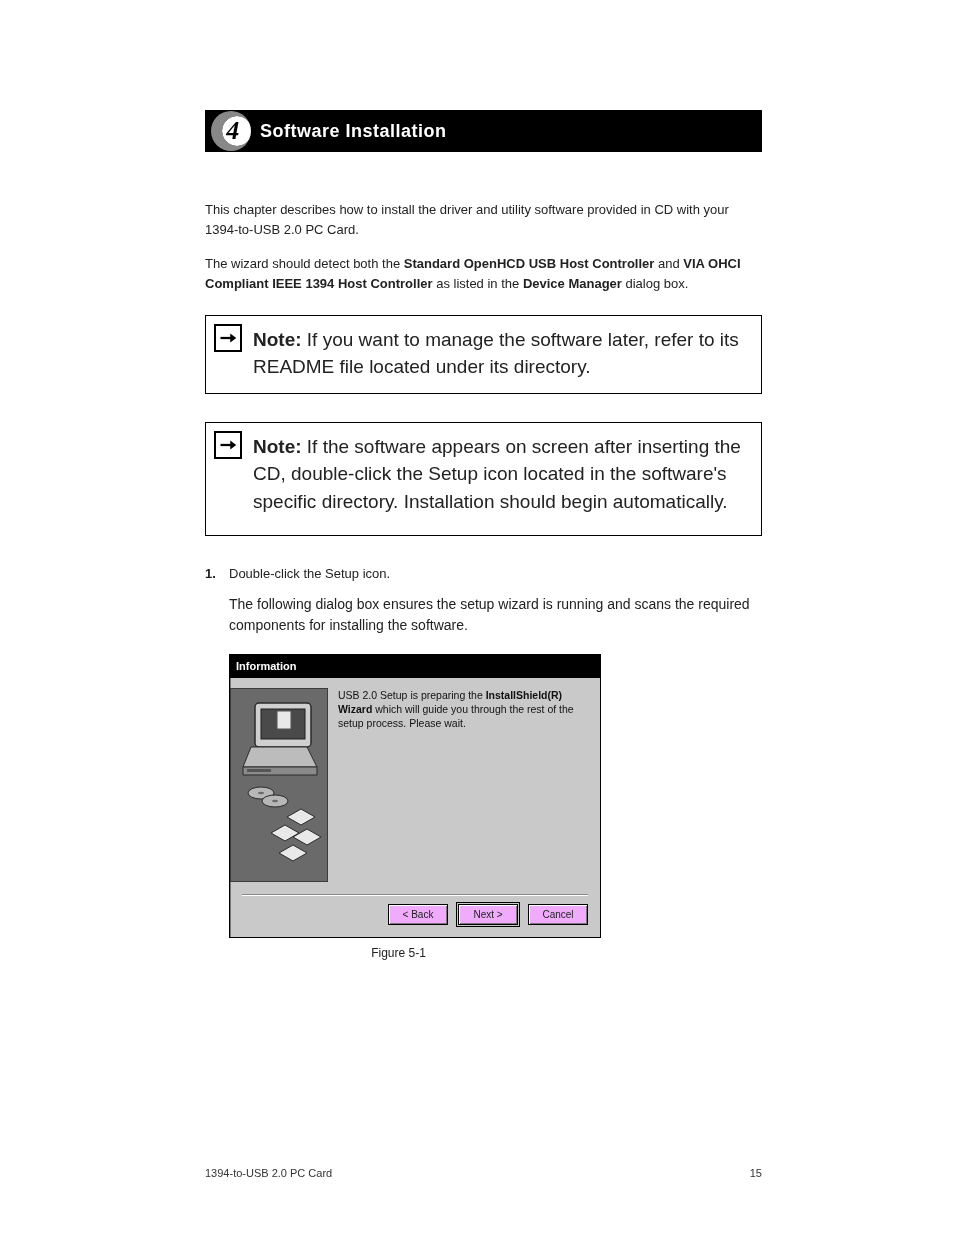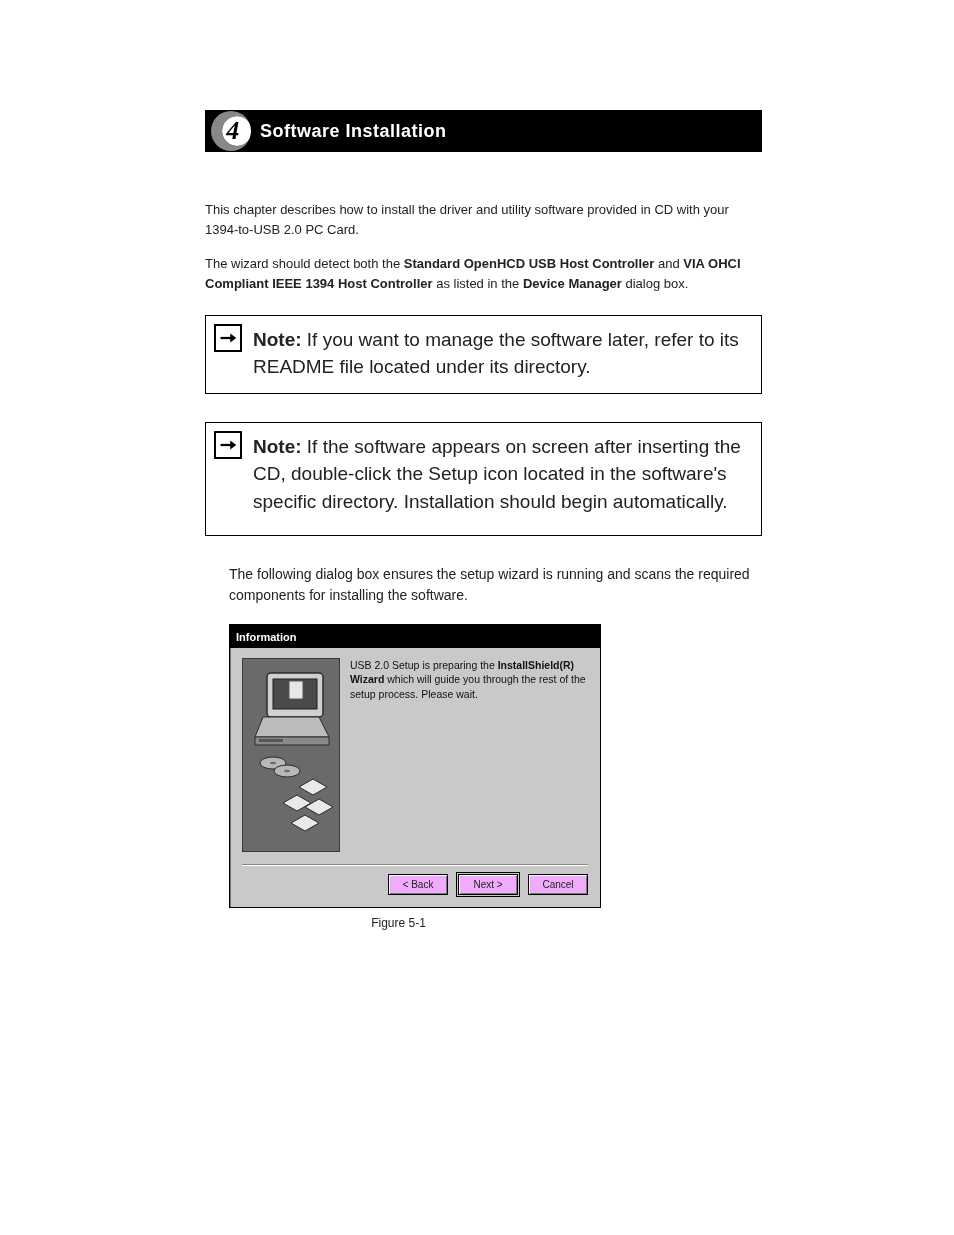--- a/index.html
+++ b/index.html
@@ -121,21 +121,21 @@
     height: 19px;
     background: #000;
     color: #fff;
     font-size: 11px;
     font-weight: bold;
     padding: 2px 6px;
     display: flex;
     align-items: center;
   }
   .dlg-body {
-    padding: 10px 12px 8px 12px;
+    padding: 10px 12px 8px 0;
     display: flex;
     gap: 10px;
   }
   .dlg-art {
     width: 96px;
     height: 192px;
     background: #6a6a6a;
     border: 1px solid #3b3b3b;
     position: relative;
     overflow: hidden;
@@ -232,20 +232,23 @@
   <div class="note-box" style="padding-bottom:20px;">
     <div class="note-icon-frame">
       <svg class="arrow" viewBox="0 0 24 16">
         <line x1="2" y1="8" x2="17" y2="8" stroke="#000" stroke-width="3"></line>
         <polygon points="15,2 23,8 15,14" fill="#000"></polygon>
       </svg>
     </div>
     <span class="note-label">Note:</span><span class="note-body"> If the software appears on screen after inserting the CD, double-click the Setup icon located in the software's specific directory. Installation should begin automatically.</span>
   </div>
 
+  <div class="step">
+    <span class="num">1.</span><span>Double-click the Setup icon.</span>
+  </div>
   <div class="step-desc">The following dialog box ensures the setup wizard is running and scans the required components for installing the software.</div>
 
   <div class="dialog-wrap">
     <div class="dlg">
       <div class="dlg-title">Information</div>
       <div class="dlg-body">
         <div class="dlg-art">
 
           <svg viewBox="0 0 96 192" xmlns="http://www.w3.org/2000/svg">
 
@@ -286,14 +289,18 @@
       <div class="dlg-rule"></div>
       <div class="dlg-buttons">
         <div class="dlg-btn">&lt; Back</div>
         <div class="dlg-btn default">Next &gt;</div>
         <div class="dlg-btn">Cancel</div>
       </div>
     </div>
     <div class="caption">Figure 5-1</div>
   </div>
 
+  <div class="footer">
+    <span>1394-to-USB 2.0 PC Card</span>
+    <span>15</span>
+  </div>
 
 </div>
 
 </body></html>

